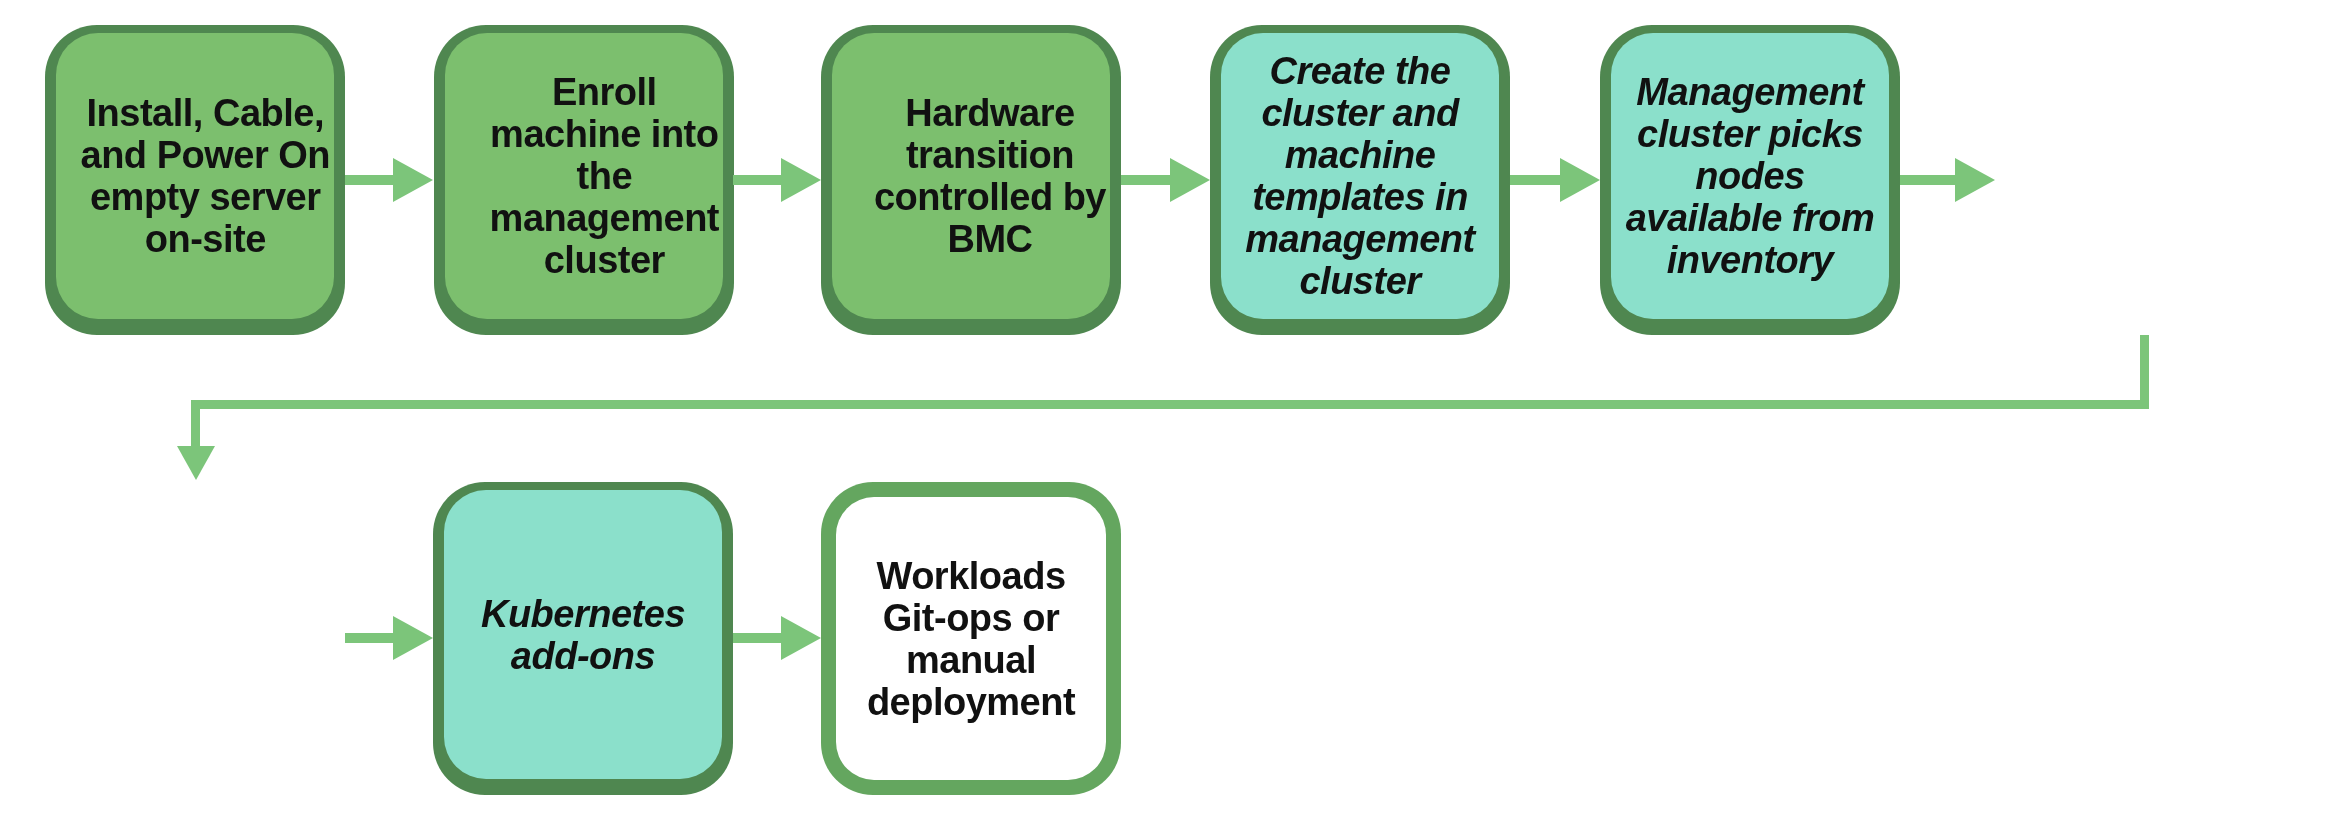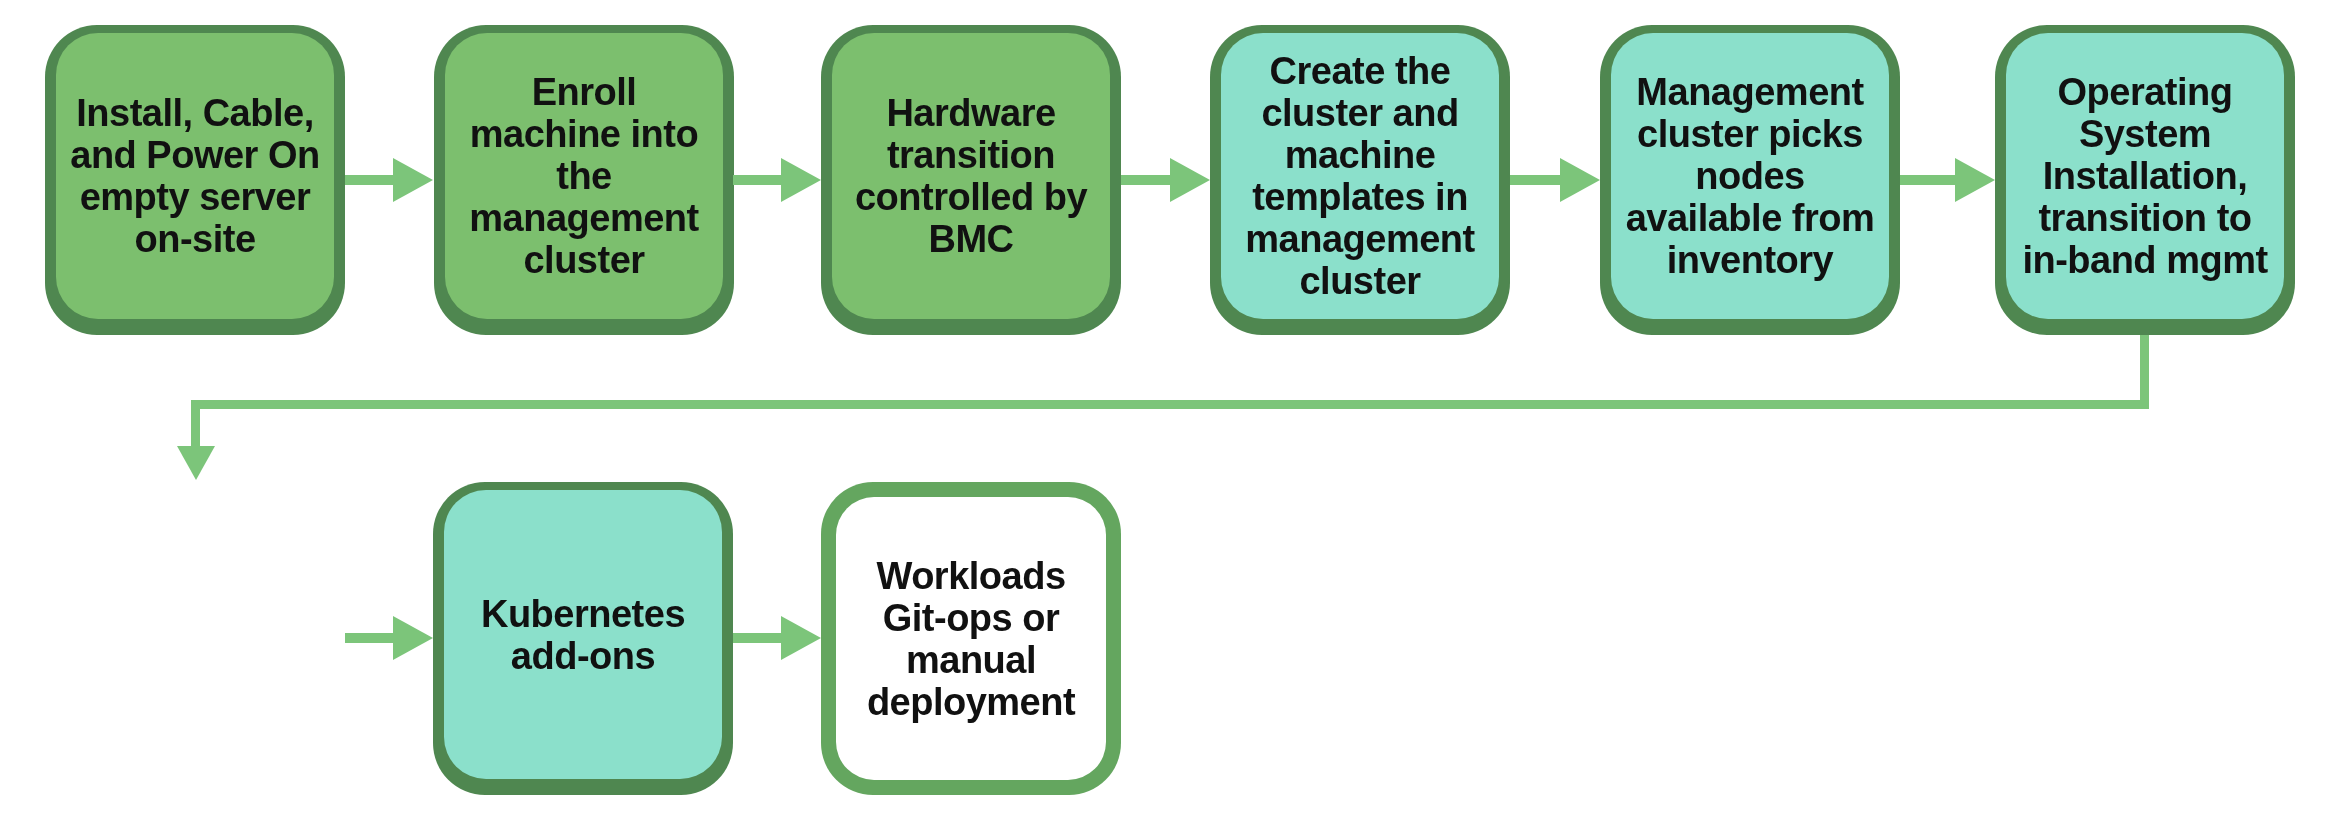--- a/index.html
+++ b/index.html
@@ -32,22 +32,22 @@
   .box .fill {
     position: absolute;
     top: 8px; left: 11px; right: 11px; bottom: 16px;
     border-radius: 42px;
     display: flex;
     align-items: center;
     justify-content: center;
     text-align: center;
     background: var(--green-fill);
   }
-  .box.green .fill { background: var(--green-fill); }
-  .box.teal  .fill { background: var(--teal-fill); }
+  .box.green .fill { background: var(--green-fill); justify-content: flex-end; }
+  .box.teal  .fill { background: var(--teal-fill); font-style: italic; }
   .box.white { background: var(--white-box-border); padding-left: 48px; }
   .box.white .fill { top: 15px; left: 15px; right: 15px; bottom: 15px; border-radius: 38px; background: var(--white-fill); }
   .row1 { top: 25px;  height: 310px; }
   .row2 { top: 482px; height: 313px; }
   .label {
     white-space: pre-line;
     font-size: 38px;
     line-height: 42px;
     font-weight: 700;
     letter-spacing: -0.5px;
@@ -125,29 +125,20 @@
   </div>
   <div class="box teal row1" style="left:1600px">
     <div class="fill">
       <span class="label">Management
 cluster picks
 nodes
 available from
 inventory</span>
     </div>
   </div>
-  <div class="box teal row1" style="left:1995px">
-    <div class="fill">
-      <span class="label">Operating
-System
-Installation,
-transition to
-in-band mgmt</span>
-    </div>
-  </div>
 
   <div class="harrow" style="left:345px;  top:158px; width:88px">
     <div class="shaft"></div>
     <div class="head"></div>
   </div>
   <div class="harrow" style="left:733px;  top:158px; width:88px">
     <div class="shaft"></div>
     <div class="head"></div>
   </div>
   <div class="harrow" style="left:1121px; top:158px; width:89px">

